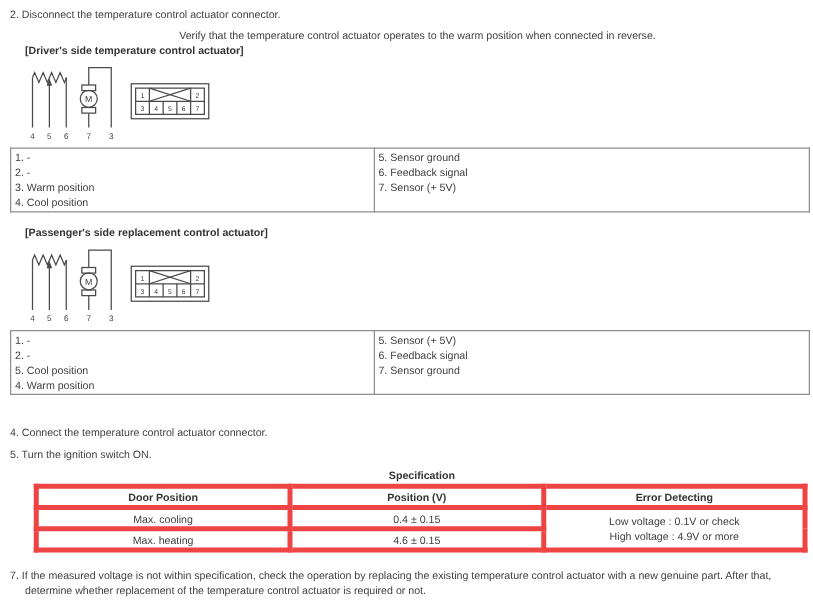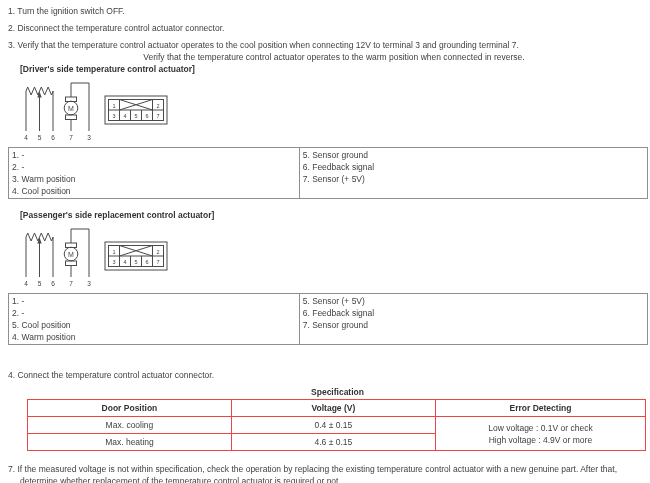--- a/index.html
+++ b/index.html
@@ -47,21 +47,21 @@
 
   .spec-label {
     margin: 5px 0 1px 19px;
     font-weight: bold;
     color: #333333;
     line-height: 12px;
     text-align: center;
   }
   .spec-table { margin-left: 19px; width: calc(100% - 21px); }
   .spec-table th, .spec-table td {
-    border: 1px solid #ef4444;
+    border: 4px solid #ef4444;
     text-align: center;
     padding: 0 3px;
     line-height: 12px;
     height: 17px;
     font-weight: normal;
     margin-top: 24px;
   }
   .spec-table th { font-weight: bold; color: #333333; }
   .spec-table .col-door { width: 33%; }
   .spec-table .col-volt { width: 33%; }
@@ -71,25 +71,23 @@
   svg text {
     font-family: "Liberation Sans", "DejaVu Sans", sans-serif;
     fill: #3f3f3f;
   }
 </style>
 </head>
 <body>
 
 <div class="page">
 
-  <div class="step">1. Turn the ignition switch OFF.</div>
   <div class="step">2. Disconnect the temperature control actuator connector.</div>
 
   <div class="step-3-group">
-    <div class="step-line-hang">3. Verify that the temperature control actuator operates to the cool position when connecting 12V to terminal 3 and grounding terminal 7.</div>
     <div class="step-line-cont">Verify that the temperature control actuator operates to the warm position when connected in reverse.</div>
     <div class="bracket-heading">[Driver's side temperature control actuator]</div>
   </div>
 
   <div class="diagram">
     <svg width="160" height="63" viewBox="0 0 160 63">
       <g stroke="#4a4a4a" fill="none" stroke-width="1">
         <path d="M13 11 l1.7 -4 l3.4 8 l3.4 -8 l3.4 8 l3.4 -8 l3.4 8 l3.4 -8 l3.4 8 l1.7 -4"></path>
         <path d="M13 11 V51"></path>
         <path d="M40 11 V51"></path>
@@ -211,28 +209,29 @@
       <td>
         <div>5. Sensor (+ 5V)</div>
         <div>6. Feedback signal</div>
         <div>7. Sensor ground</div>
       </td>
     </tr>
   </tbody>
     </table>
 
   <div class="step steps-group-2">4. Connect the temperature control actuator connector.</div>
+  <div class="step">5. Turn the ignition switch ON.</div>
 
   <div class="spec-label">Specification</div>
 
   <table class="spec-table">
     <tbody>
         <tr>
       <th class="col-door">Door Position</th>
-      <th class="col-volt">Voltage (V)</th>
+      <th class="col-volt">Position (V)</th>
       <th>Error Detecting</th>
     </tr>
     <tr>
       <td>Max. cooling</td>
       <td>0.4 ± 0.15</td>
       <td rowspan="2">
         <div>Low voltage : 0.1V or check</div>
         <div>High voltage : 4.9V or more</div>
       </td>
     </tr>

